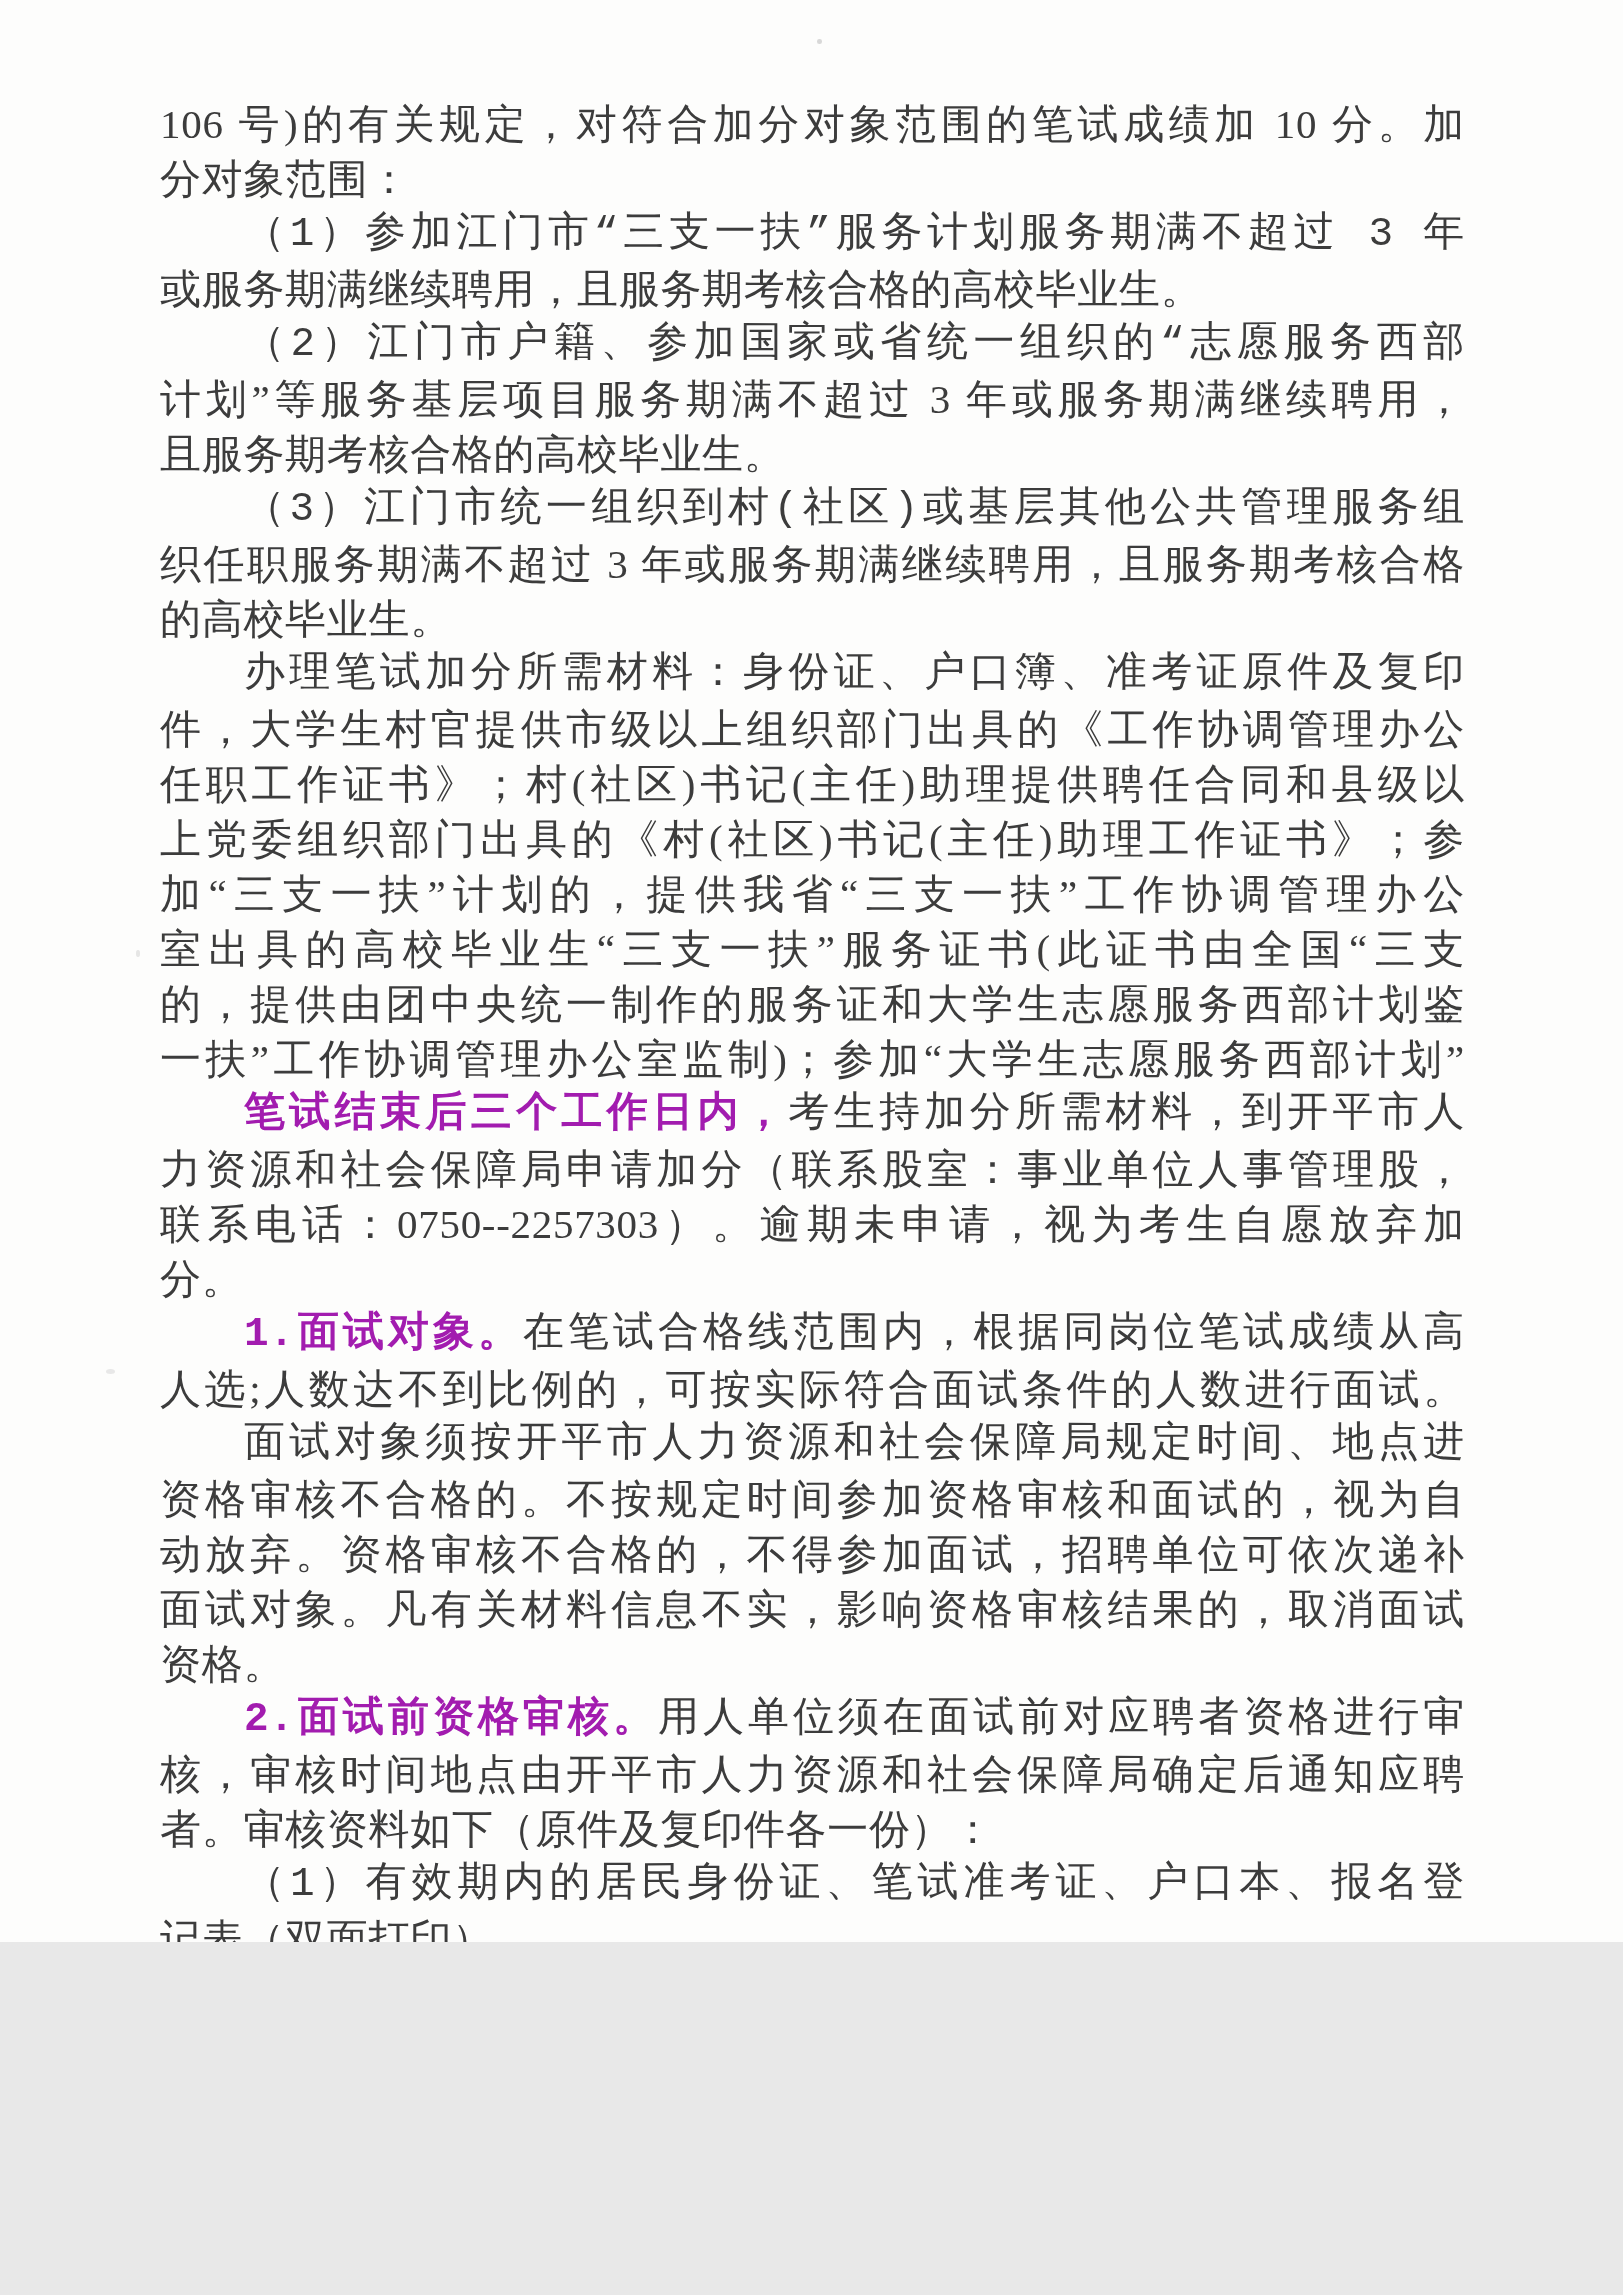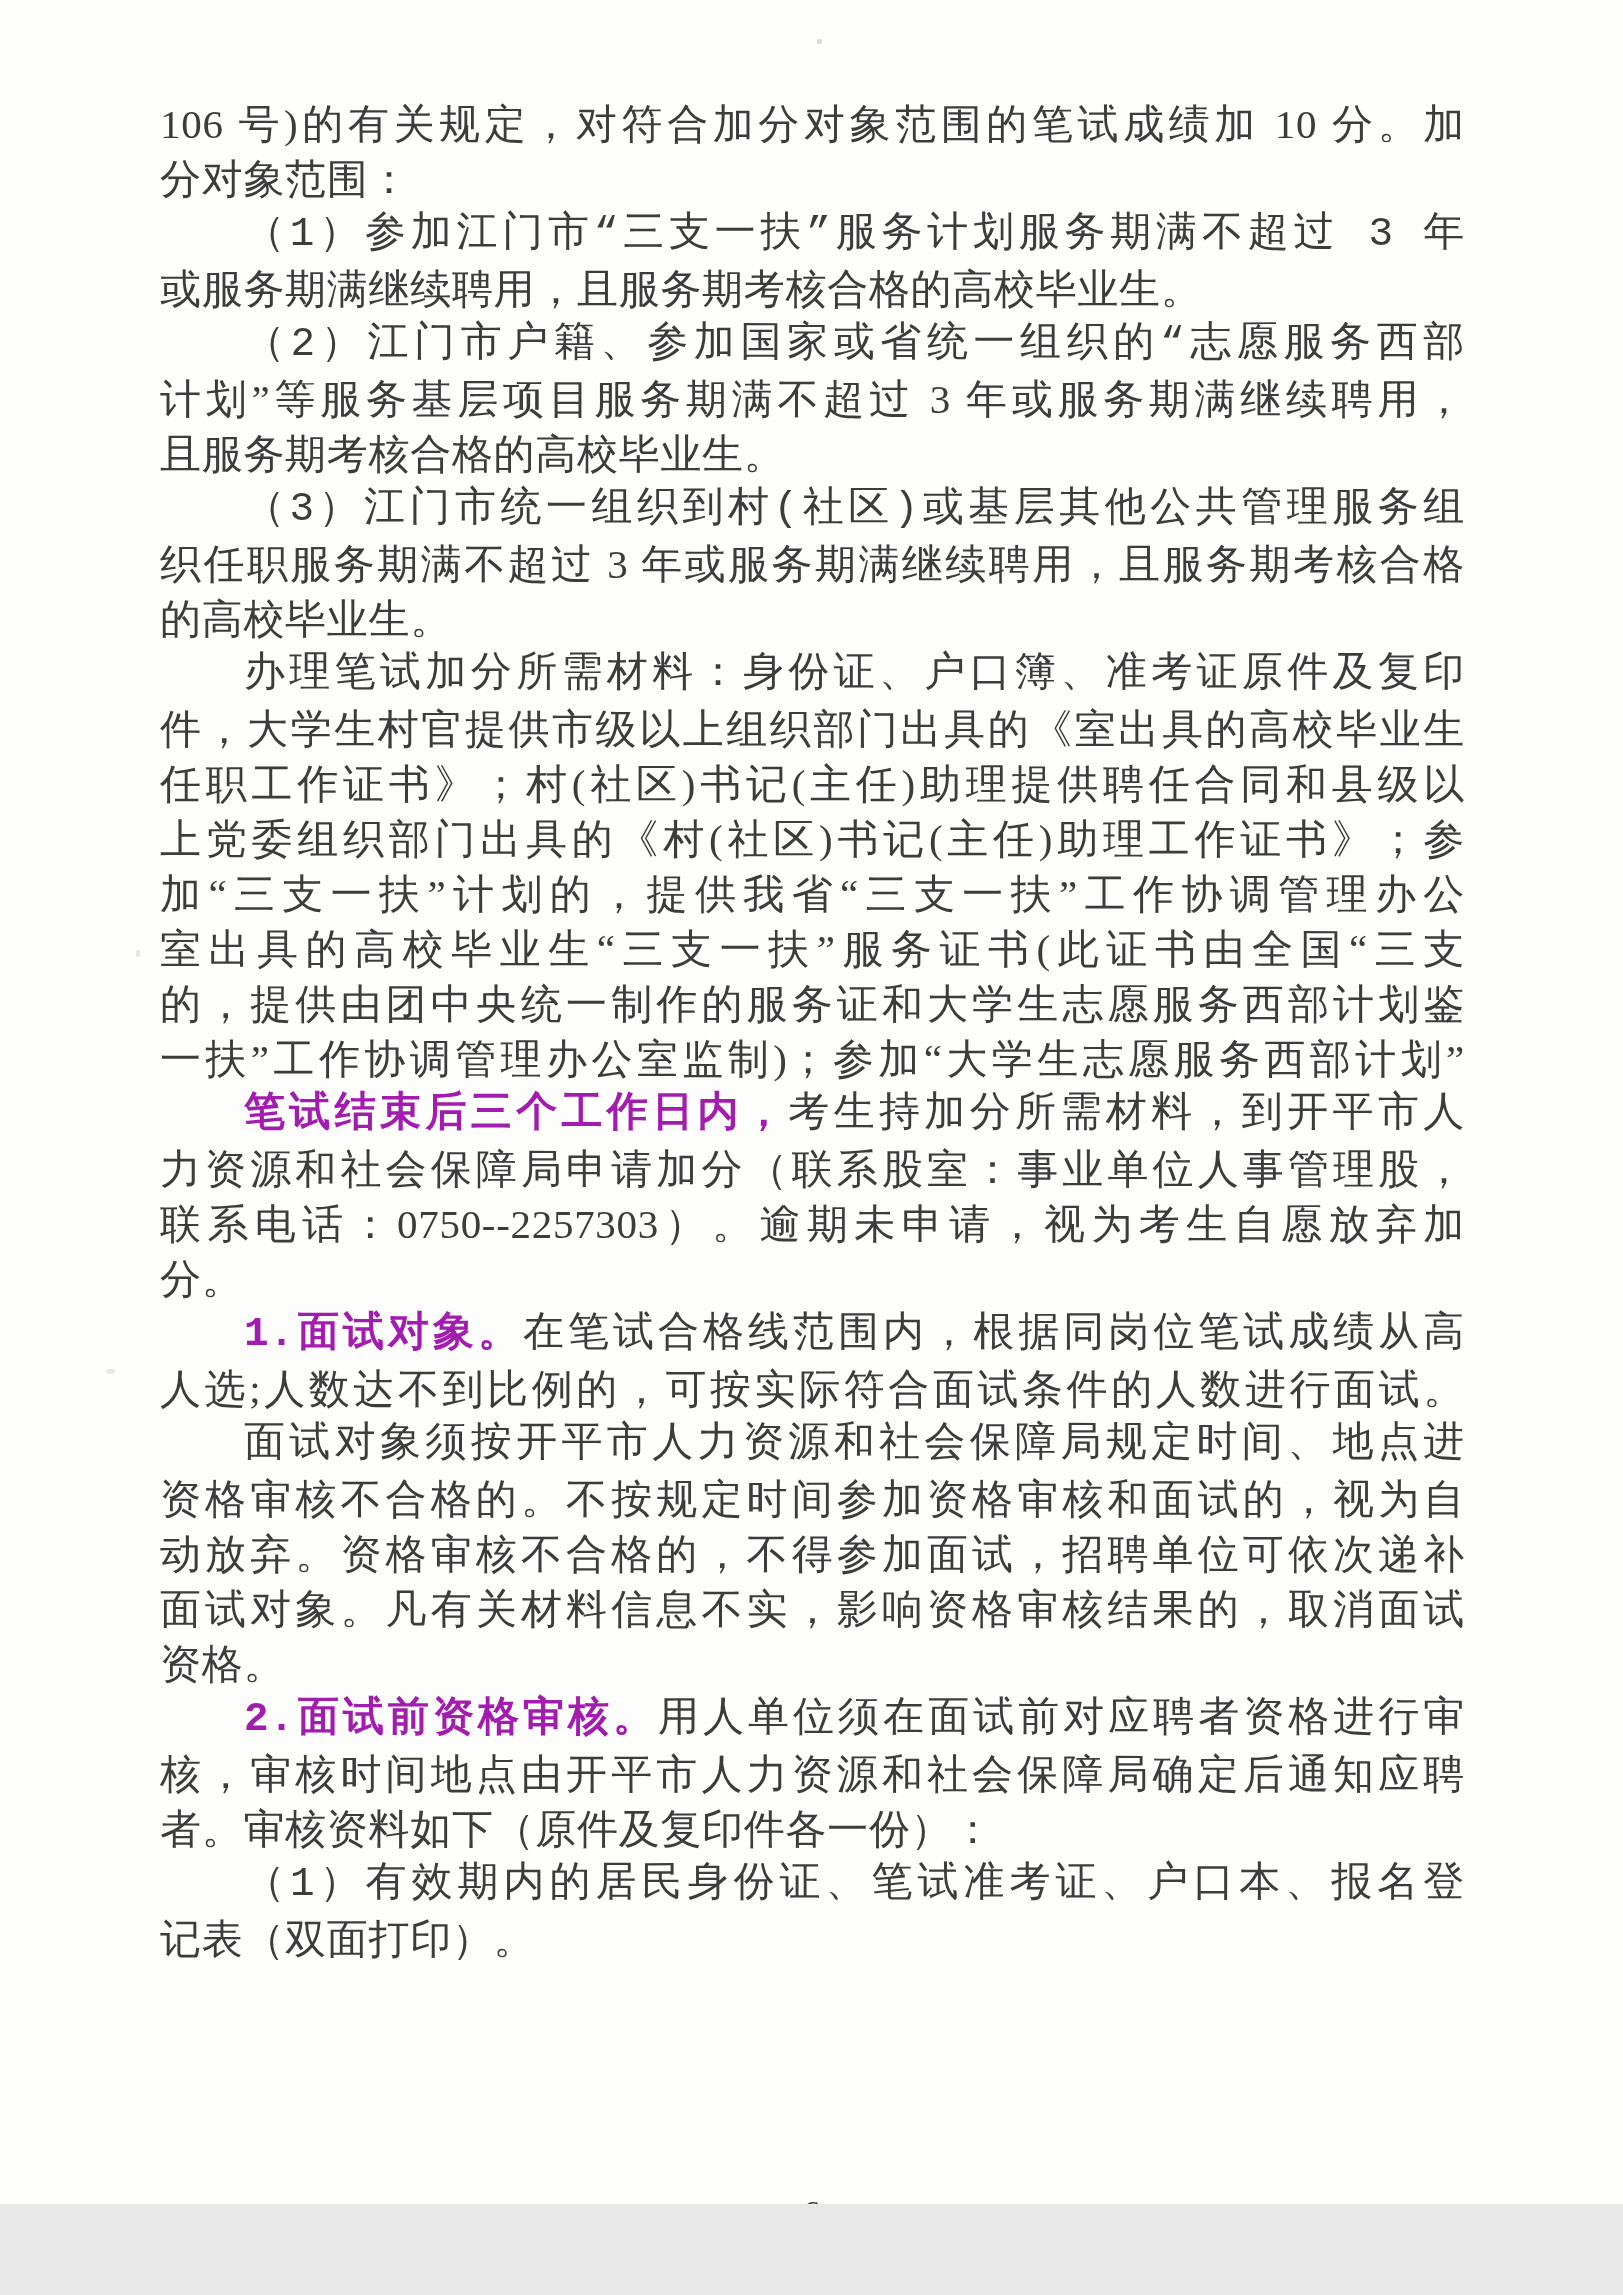--- a/index.html
+++ b/index.html
@@ -5,21 +5,21 @@
   html, body { margin: 0; padding: 0; }
   body {
     width: 1623px;
     height: 2295px;
     background: #e8e8e8;
     font-family: "Liberation Serif", "DejaVu Serif", serif;
   }
   .page {
     position: relative;
     width: 1623px;
-    height: 2204px;
+    height: 1942px;
     background: #fdfdfc;
     overflow: hidden;
   }
   .doc {
     position: absolute;
     left: 160px;
     top: 97px;
     width: 1305px;
     font-size: 41px;
     line-height: 55px;
@@ -72,21 +72,21 @@
       <div class="line"><span>分对象范围：</span></div>
       <div class="line indent fill"><span>（1）参加江门市“三支一扶”服务计划服务期满不超过 3 年</span></div>
       <div class="line"><span>或服务期满继续聘用，且服务期考核合格的高校毕业生。</span></div>
       <div class="line indent fill"><span>（2）江门市户籍、参加国家或省统一组织的“志愿服务西部</span></div>
       <div class="line fill"><span>计划”等服务基层项目服务期满不超过 3 年或服务期满继续聘用，</span></div>
       <div class="line"><span>且服务期考核合格的高校毕业生。</span></div>
       <div class="line indent fill"><span>（3）江门市统一组织到村(社区)或基层其他公共管理服务组</span></div>
       <div class="line fill"><span>织任职服务期满不超过 3 年或服务期满继续聘用，且服务期考核合格</span></div>
       <div class="line"><span>的高校毕业生。</span></div>
       <div class="line indent fill"><span>办理笔试加分所需材料：身份证、户口簿、准考证原件及复印</span></div>
-      <div class="line fill"><span>件，大学生村官提供市级以上组织部门出具的《室出具的高校毕业生</span></div>
+      <div class="line fill"><span>件，大学生村官提供市级以上组织部门出具的《工作协调管理办公</span></div>
       <div class="line fill"><span>任职工作证书》；村(社区)书记(主任)助理提供聘任合同和县级以</span></div>
       <div class="line fill"><span>上党委组织部门出具的《村(社区)书记(主任)助理工作证书》；参</span></div>
       <div class="line fill"><span>加“三支一扶”计划的，提供我省“三支一扶”工作协调管理办公</span></div>
       <div class="line fill"><span>室出具的高校毕业生“三支一扶”服务证书(此证书由全国“三支</span></div>
       <div class="line fill"><span>的，提供由团中央统一制作的服务证和大学生志愿服务西部计划鉴</span></div>
       <div class="line fill"><span>一扶”工作协调管理办公室监制)；参加“大学生志愿服务西部计划”</span></div>
       <div class="line indent fill"><span class="b">笔试结束后三个工作日内，</span><span>考生持加分所需材料，到开平市人</span></div>
       <div class="line fill"><span>力资源和社会保障局申请加分（联系股室：事业单位人事管理股，</span></div>
       <div class="line fill"><span>联系电话：0750--2257303）。逾期未申请，视为考生自愿放弃加</span></div>
       <div class="line"><span>分。</span></div>

